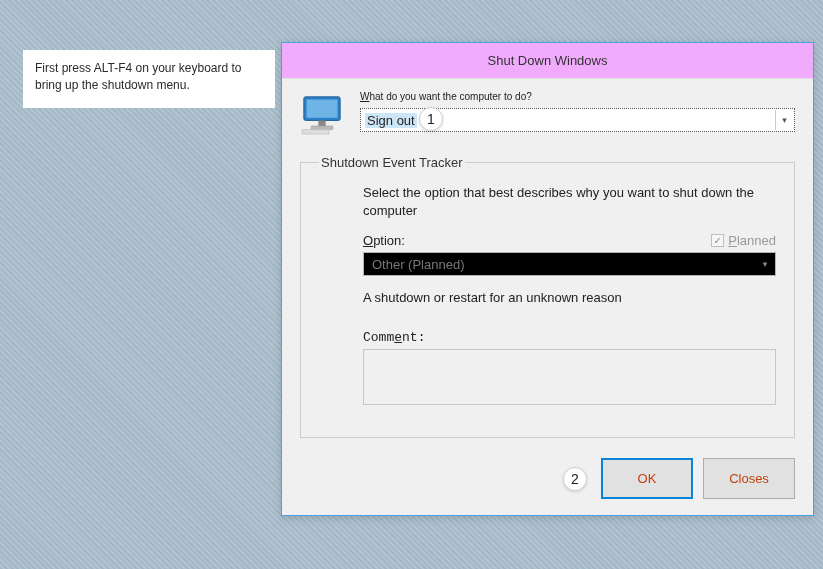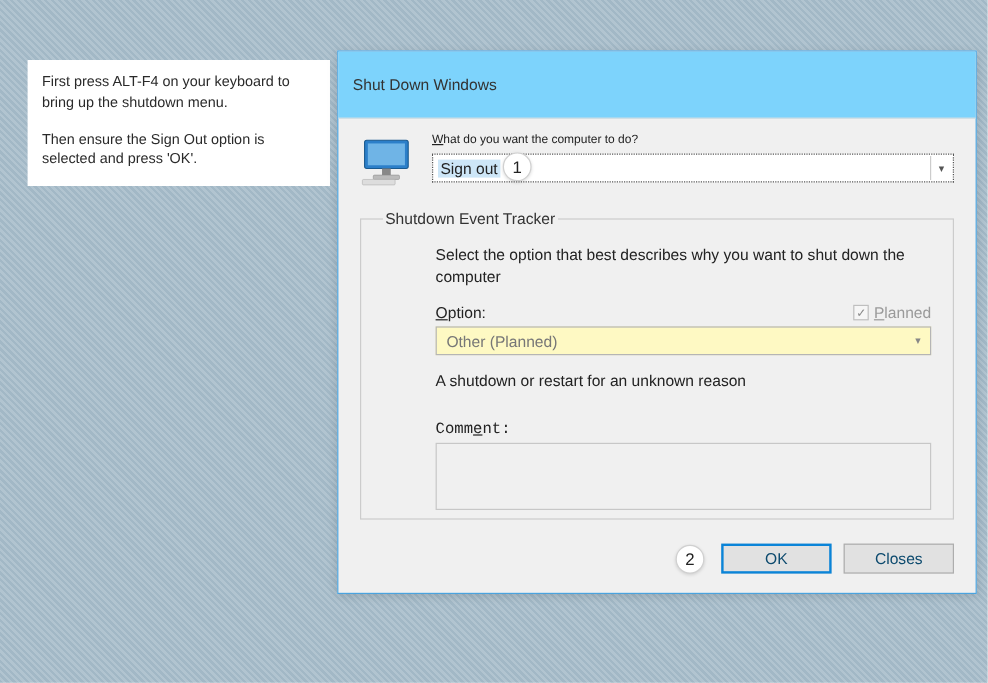--- a/index.html
+++ b/index.html
@@ -29,25 +29,26 @@
     .dialog {
       position: absolute;
       left: 281px;
       top: 42px;
       width: 533px;
       background: #f0f0f0;
       border: 1px solid #4aa3df;
       box-shadow: 0 2px 8px rgba(0,0,0,0.15);
     }
     .titlebar {
-      background: #7dd3fc;
-      padding: 20px 12px;
+      background: #f0abfc;
+      padding: 10px 12px;
       font-size: 13px;
       color: #333;
       border-bottom: 1px solid #e0e0e0;
+      text-align: center;
     }
     .dialog-body {
       padding: 12px 18px 14px 18px;
     }
     .top-row {
       display: flex;
       align-items: flex-start;
       gap: 16px;
       margin-bottom: 20px;
     }
@@ -91,21 +92,21 @@
       font-size: 9px;
       color: #555;
       border-left: 1px solid #ccc;
     }
     .action-desc {
       margin-top: 12px;
       font-size: 13px;
     }
     fieldset.tracker {
       border: 1px solid #ccc;
-      padding: 14px 18px 7px 18px;
+      padding: 14px 18px 32px 18px;
       margin-top: 10px;
     }
     fieldset.tracker legend {
       font-size: 13px;
       color: #333;
       padding: 0 2px;
     }
     .tracker .inner {
       margin-left: 44px;
     }
@@ -131,21 +132,21 @@
       display: inline-flex;
       align-items: center;
       justify-content: center;
       font-size: 10px;
       color: #8a8a8a;
       background: #f6f6f6;
     }
     .reason-select {
       width: 100%;
       height: 24px;
-      background: #fef9c3;
+      background: #000000;
       border: 1px solid #b5b5b5;
       display: flex;
       align-items: center;
       padding: 0 22px 0 8px;
       color: #777;
       font-size: 13px;
       position: relative;
     }
     .reason-select .dd-arrow {
       position: absolute; right: 1px; top: 1px; bottom: 1px; width: 18px;
@@ -169,25 +170,25 @@
     .button-row {
       display: flex;
       justify-content: flex-end;
       gap: 10px;
       padding: 0 18px 16px 18px;
       margin-top: 6px;
       align-items: center;
     }
     .btn {
       width: 92px;
-      height: 25px;
+      height: 41px;
       background: #e1e1e1;
       border: 1px solid #adadad;
       font-size: 13px;
-      color: #0c4a6e;
+      color: #c2410c;
       display: flex;
       align-items: center;
       justify-content: center;
       cursor: default;
     }
     .btn.primary { border: 2px solid #0a84d8; }
     .callout {
       position: absolute;
       width: 24px;
       height: 24px;
@@ -202,21 +203,20 @@
       font-weight: 500;
       color: #222;
       z-index: 5;
     }
   </style>
 </head>
 <body>
 
 <div class="instruction-box">
   <p>First press ALT-F4 on your keyboard to bring up the shutdown menu.</p>
-  <p>Then ensure the Sign Out option is selected and press 'OK'.</p>
 </div>
 
 <div class="dialog">
   <div class="titlebar">Shut Down Windows</div>
   <div class="dialog-body">
     <div class="top-row">
       <svg class="monitor-icon" viewBox="0 0 48 44">
         <rect x="4" y="2" width="40" height="26" rx="2" fill="#2c7fc9" stroke="#1a5a8f" stroke-width="1"></rect>
         <rect x="7" y="5" width="34" height="20" fill="#6fb4e6"></rect>
         <rect x="20" y="28" width="8" height="6" fill="#888"></rect>

